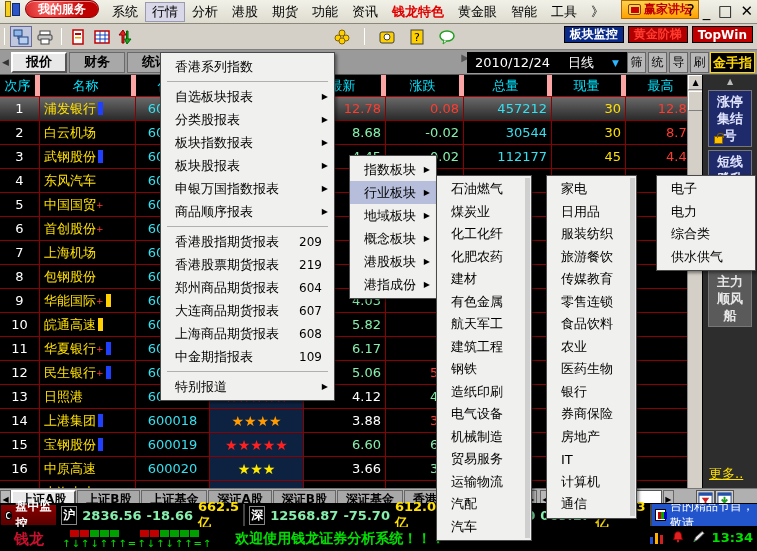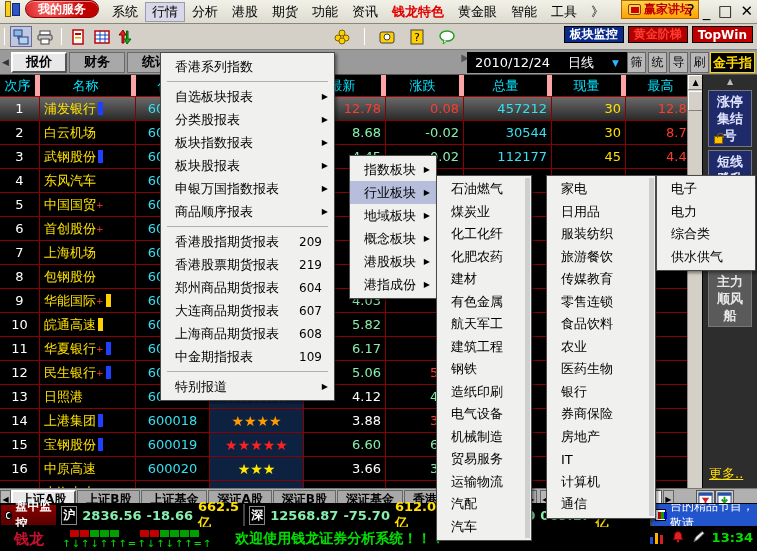--- a/index.html
+++ b/index.html
@@ -187,21 +187,21 @@
   }
   .mi{ height:23px; display:flex;align-items:center; padding:0 18px 0 14px; white-space:nowrap; position:relative;}
   .mi.sel{ background:#b6bedc; }
   .mi .num{ position:absolute; right:12px; color:#000; font-size:12px;}
   .mi .arw{ position:absolute; right:6px; font-size:8px;}
   .msep{ height:1px; background:#b0b0ae; margin:3px 6px; }
 
   #menu-main{ left:160px; top:52px; width:175px; }
   #menu-sub1{ left:349px; top:155px; width:88px; }
   #menu-col-a{ left:436px; top:175px; width:96px; }
-  #menu-col-b{ left:546px; top:175px; width:110px; }
+  #menu-col-b{ left:546px; top:175px; width:91px; }
   #menu-col-c{ left:656px; top:175px; width:100px; }
   .menu.cols .mi{ height:22.5px; padding-left:14px;}
   .menu-scroll{position:absolute;right:1px;top:2px;bottom:2px;width:5px;background:#cfcfcf;}
 </style>
 </head>
 <body>
 
 <div class="app">
 
   <div class="titlebar">

